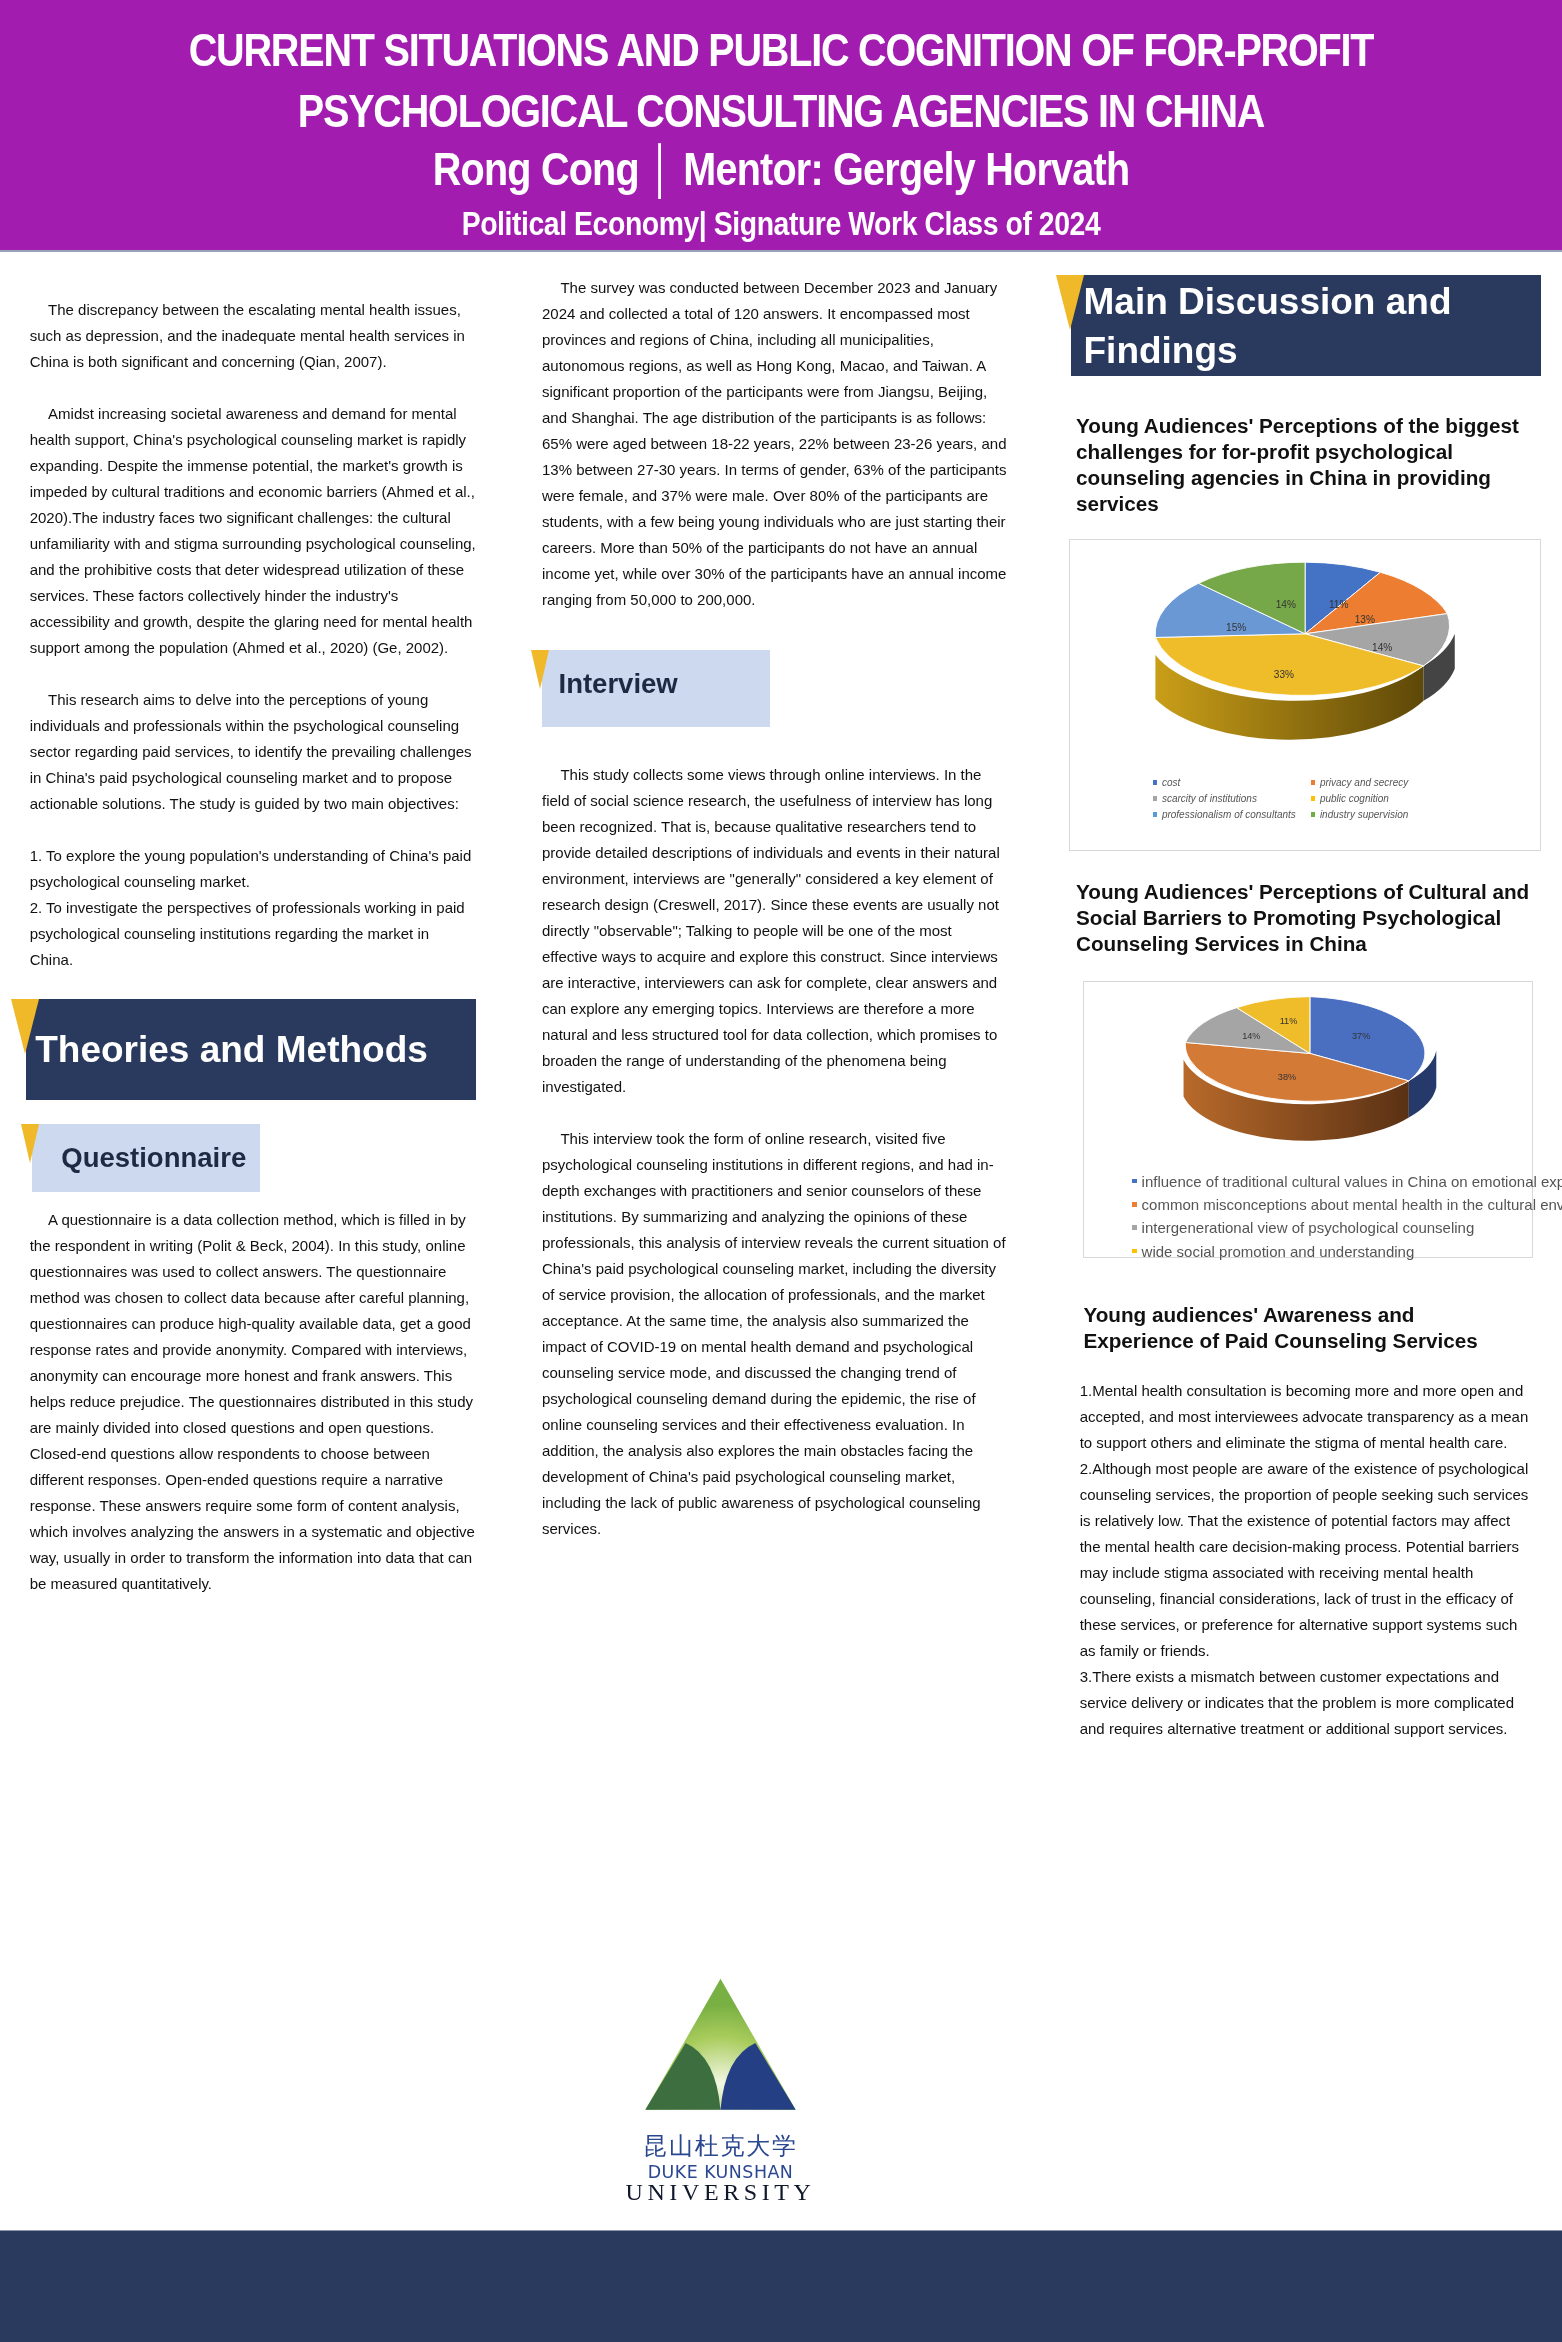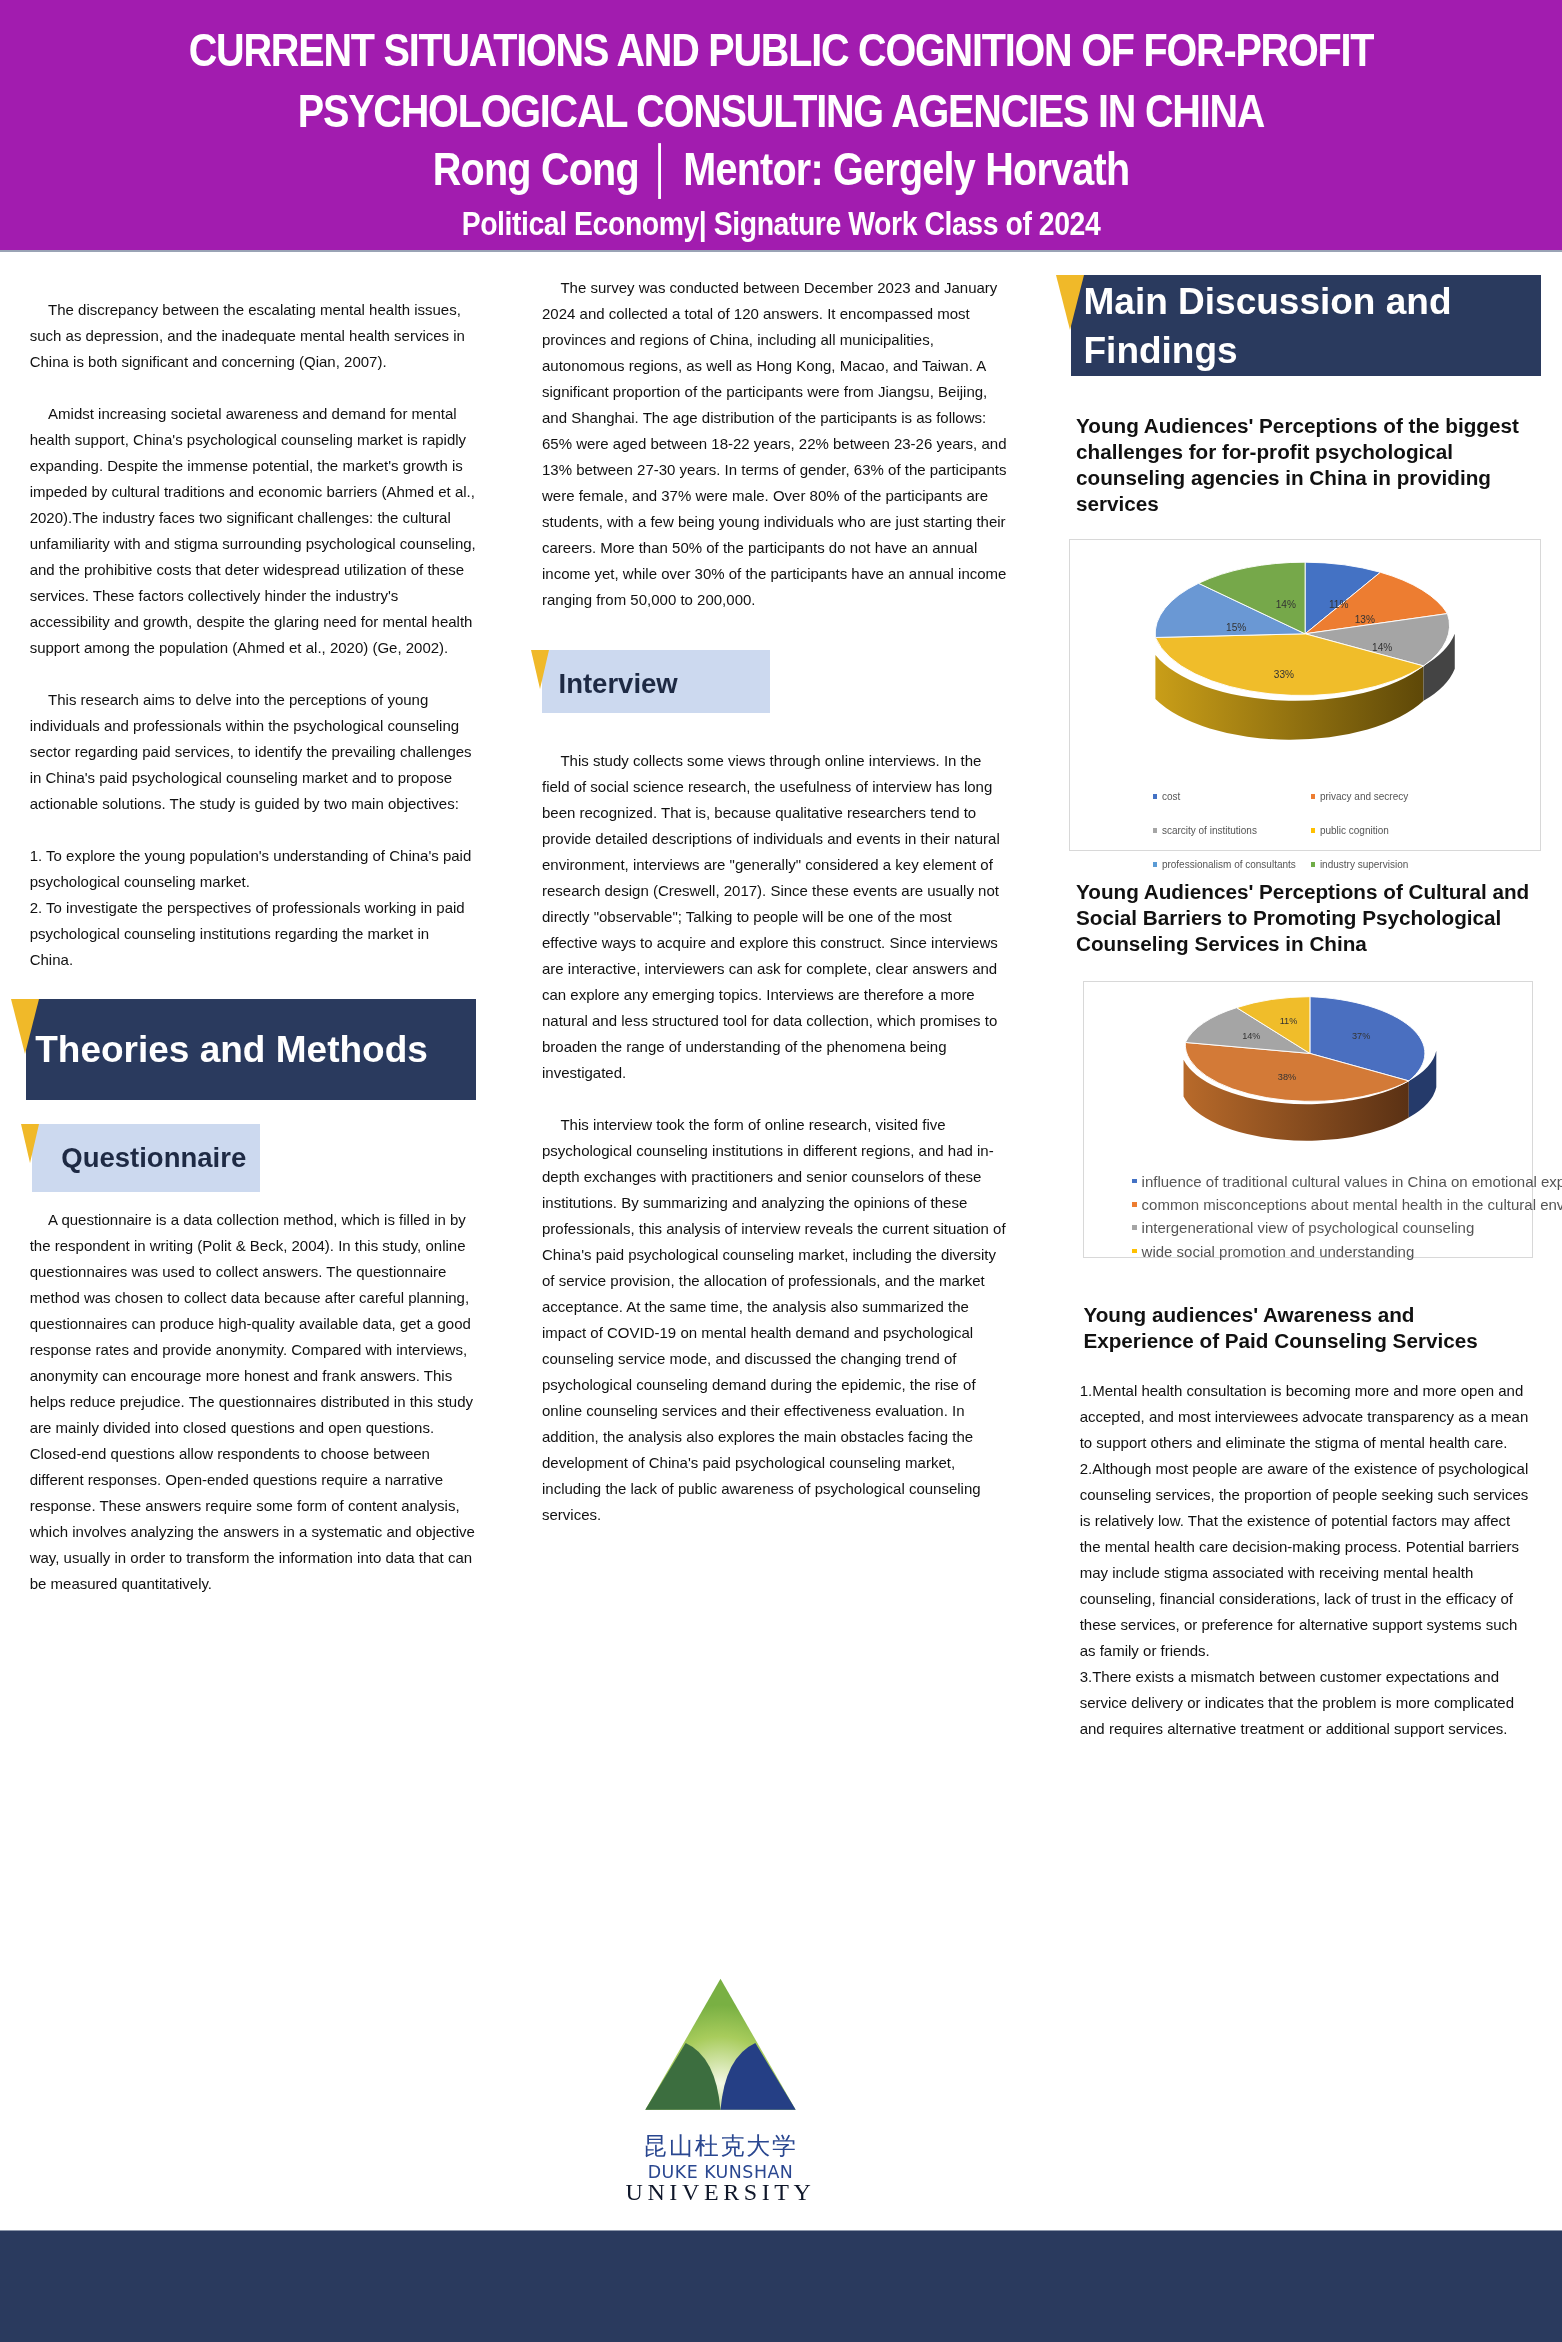--- a/index.html
+++ b/index.html
@@ -116,21 +116,21 @@
   <div class="body-text" style="margin-top:14.7px;padding-left:3.7px;width:459px;">
     <p class="indent">A questionnaire is a data collection method, which is filled in by the respondent in writing (Polit &amp; Beck, 2004). In this study, online questionnaires was used to collect answers. The questionnaire method was chosen to collect data because after careful planning, questionnaires can produce high-quality available data, get a good response rates and provide anonymity. Compared with interviews, anonymity can encourage more honest and frank answers. This helps reduce prejudice. The questionnaires distributed in this study are mainly divided into closed questions and open questions. Closed-end questions allow respondents to choose between different responses. Open-ended questions require a narrative response. These answers require some form of content analysis, which involves analyzing the answers in a systematic and objective way, usually in order to transform the information into data that can be measured quantitatively.</p>
   </div>
 </div>
 
 <div class="col col-mid">
   <div class="body-text" style="width:468px;">
     <p class="indent">The survey was conducted between December 2023 and January 2024 and collected a total of 120 answers. It encompassed most provinces and regions of China, including all municipalities, autonomous regions, as well as Hong Kong, Macao, and Taiwan. A significant proportion of the participants were from Jiangsu, Beijing, and Shanghai. The age distribution of the participants is as follows: 65% were aged between 18-22 years, 22% between 23-26 years, and 13% between 27-30 years. In terms of gender, 63% of the participants were female, and 37% were male. Over 80% of the participants are students, with a few being young individuals who are just starting their careers. More than 50% of the participants do not have an annual income yet, while over 30% of the participants have an annual income ranging from 50,000 to 200,000.</p>
   </div>
 
-  <div class="sub-head" style="width:228px;height:63px;margin-top:37px;padding-left:16.5px;font-size:27.5px;line-height:68px;">
+  <div class="sub-head" style="width:228px;height:77px;margin-top:37px;padding-left:16.5px;font-size:27.5px;line-height:68px;">
     <span class="flag"></span>
     <span>Interview</span>
   </div>
 
   <div class="body-text" style="margin-top:35px;width:468px;">
     <p class="indent">This study collects some views through online interviews. In the field of social science research, the usefulness of interview has long been recognized. That is, because qualitative researchers tend to provide detailed descriptions of individuals and events in their natural environment, interviews are "generally" considered a key element of research design (Creswell, 2017). Since these events are usually not directly "observable"; Talking to people will be one of the most effective ways to acquire and explore this construct. Since interviews are interactive, interviewers can ask for complete, clear answers and can explore any emerging topics. Interviews are therefore a more natural and less structured tool for data collection, which promises to broaden the range of understanding of the phenomena being investigated.</p>
     <div class="gap"></div>
     <p class="indent">This interview took the form of online research, visited five psychological counseling institutions in different regions, and had in-depth exchanges with practitioners and senior counselors of these institutions. By summarizing and analyzing the opinions of these professionals, this analysis of interview reveals the current situation of China's paid psychological counseling market, including the diversity of service provision, the allocation of professionals, and the market acceptance. At the same time, the analysis also summarized the impact of COVID-19 on mental health demand and psychological counseling service mode, and discussed the changing trend of psychological counseling demand during the epidemic, the rise of online counseling services and their effectiveness evaluation. In addition, the analysis also explores the main obstacles facing the development of China's paid psychological counseling market, including the lack of public awareness of psychological counseling services.</p>
   </div>
 </div>
@@ -182,21 +182,21 @@
       <path d="M256,102 L140,47 A163,78 0 0 1 256,24 Z" fill="#76a84a" stroke="#fff" stroke-width="1"></path>
       <g font-family="Liberation Sans, sans-serif" font-size="11" fill="#333">
         <text x="282" y="74">11%</text>
         <text x="310" y="90">13%</text>
         <text x="329" y="121">14%</text>
         <text x="222" y="150">33%</text>
         <text x="170" y="99">15%</text>
         <text x="224" y="74">14%</text>
       </g>
     </svg>
-    <div class="legend" style="position:absolute;left:83px;top:251px;display:grid;grid-template-columns:158px 147px;row-gap:23px;">
+    <div class="legend" style="position:absolute;left:83px;top:237px;display:grid;grid-template-columns:158px 147px;row-gap:5px;font-style:italic;">
       <div class="item">
           <span class="sw" style="background:#4472c4"></span>
           <span>cost</span>
         </div>
       <div class="item">
           <span class="sw" style="background:#ed7d31"></span>
           <span>privacy and secrecy</span>
         </div>
       <div class="item">
           <span class="sw" style="background:#a5a5a5"></span>

